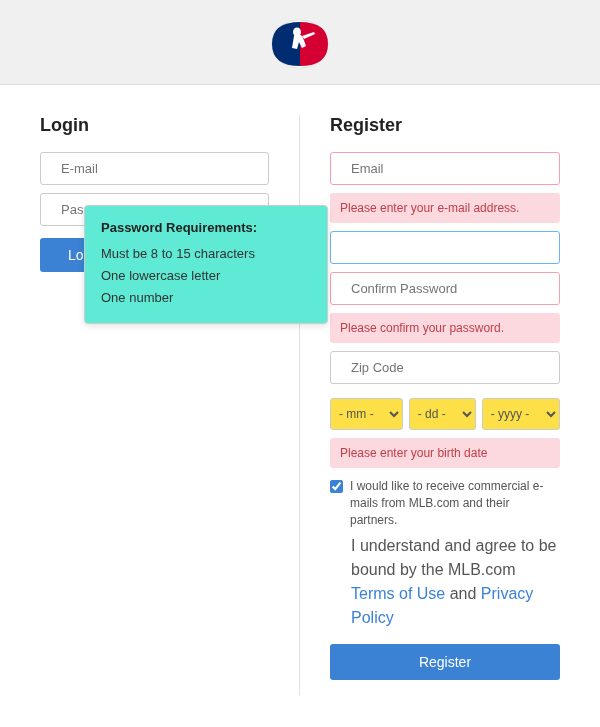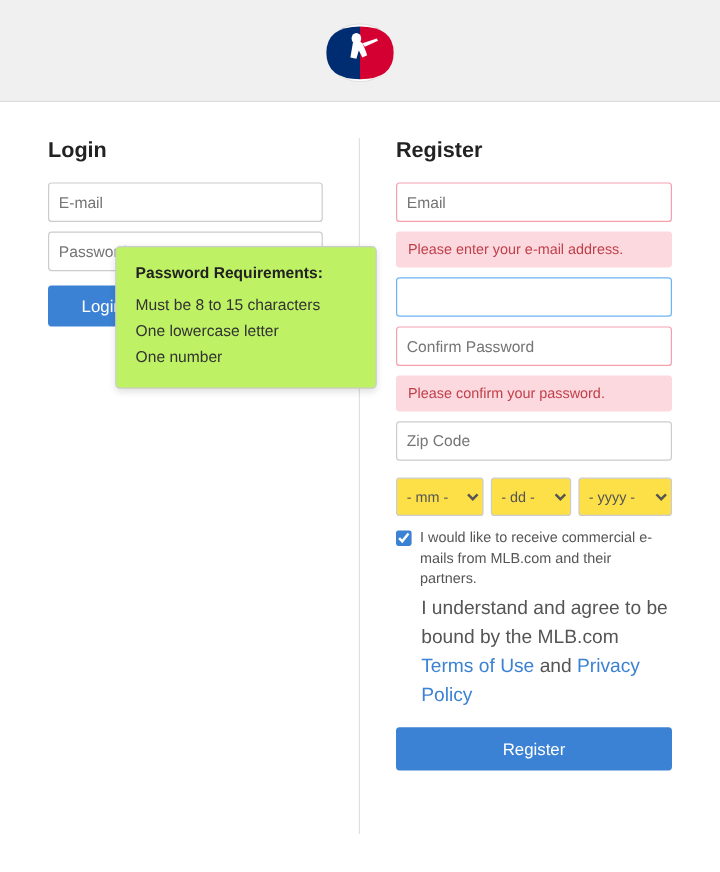--- a/index.html
+++ b/index.html
@@ -47,21 +47,21 @@
 
     .section-title {
       font-size: 18px;
       font-weight: bold;
       color: #222;
       margin-bottom: 16px;
     }
 
     .form-input {
       width: 100%;
-      padding: 8px 8px;
+      padding: 8px 20px;
       border: 1px solid #ccc;
       border-radius: 3px;
       font-size: 13px;
       color: #555;
       outline: none;
       margin-bottom: 8px;
     }
 
     .form-input.error-border {
       border-color: #f5a0b0;
@@ -88,27 +88,27 @@
       border-radius: 3px;
       padding: 9px 28px;
       font-size: 14px;
       cursor: pointer;
       margin-top: 4px;
     }
 
     
     .pw-tooltip {
       position: absolute;
-      left: 56px;
+      left: 44px;
       top: 90px;
-      background: #bef264;
+      background: #5eead4;
       border: 1px solid #ccc;
       border-radius: 4px;
       padding: 14px 16px;
-      width: 218px;
+      width: 244px;
       box-shadow: 0 2px 6px rgba(0,0,0,0.12);
       z-index: 10;
     }
 
     .pw-tooltip-title {
       font-size: 13px;
       font-weight: bold;
       color: #222;
       margin-bottom: 8px;
     }
@@ -278,20 +278,21 @@
         <option>21</option><option>22</option><option>23</option><option>24</option>
         <option>25</option><option>26</option><option>27</option><option>28</option>
         <option>29</option><option>30</option><option>31</option>
       </select>
       <select class="dob-select yyyy">
         <option>- yyyy -</option>
       </select>
     </div>
 
     
+    <div class="error-message">Please enter your birth date</div>
 
     
     <div class="checkbox-row">
       <input type="checkbox" id="commercial-email" checked="" style="">
       <label for="commercial-email" class="checkbox-label">I would like to receive commercial e-mails from MLB.com and their partners.</label>
     </div>
 
     
     <div class="terms-text">
       <span>I understand and agree to be bound by the MLB.com </span><a href="#">Terms of Use</a><span> and </span><a href="#">Privacy Policy</a>

